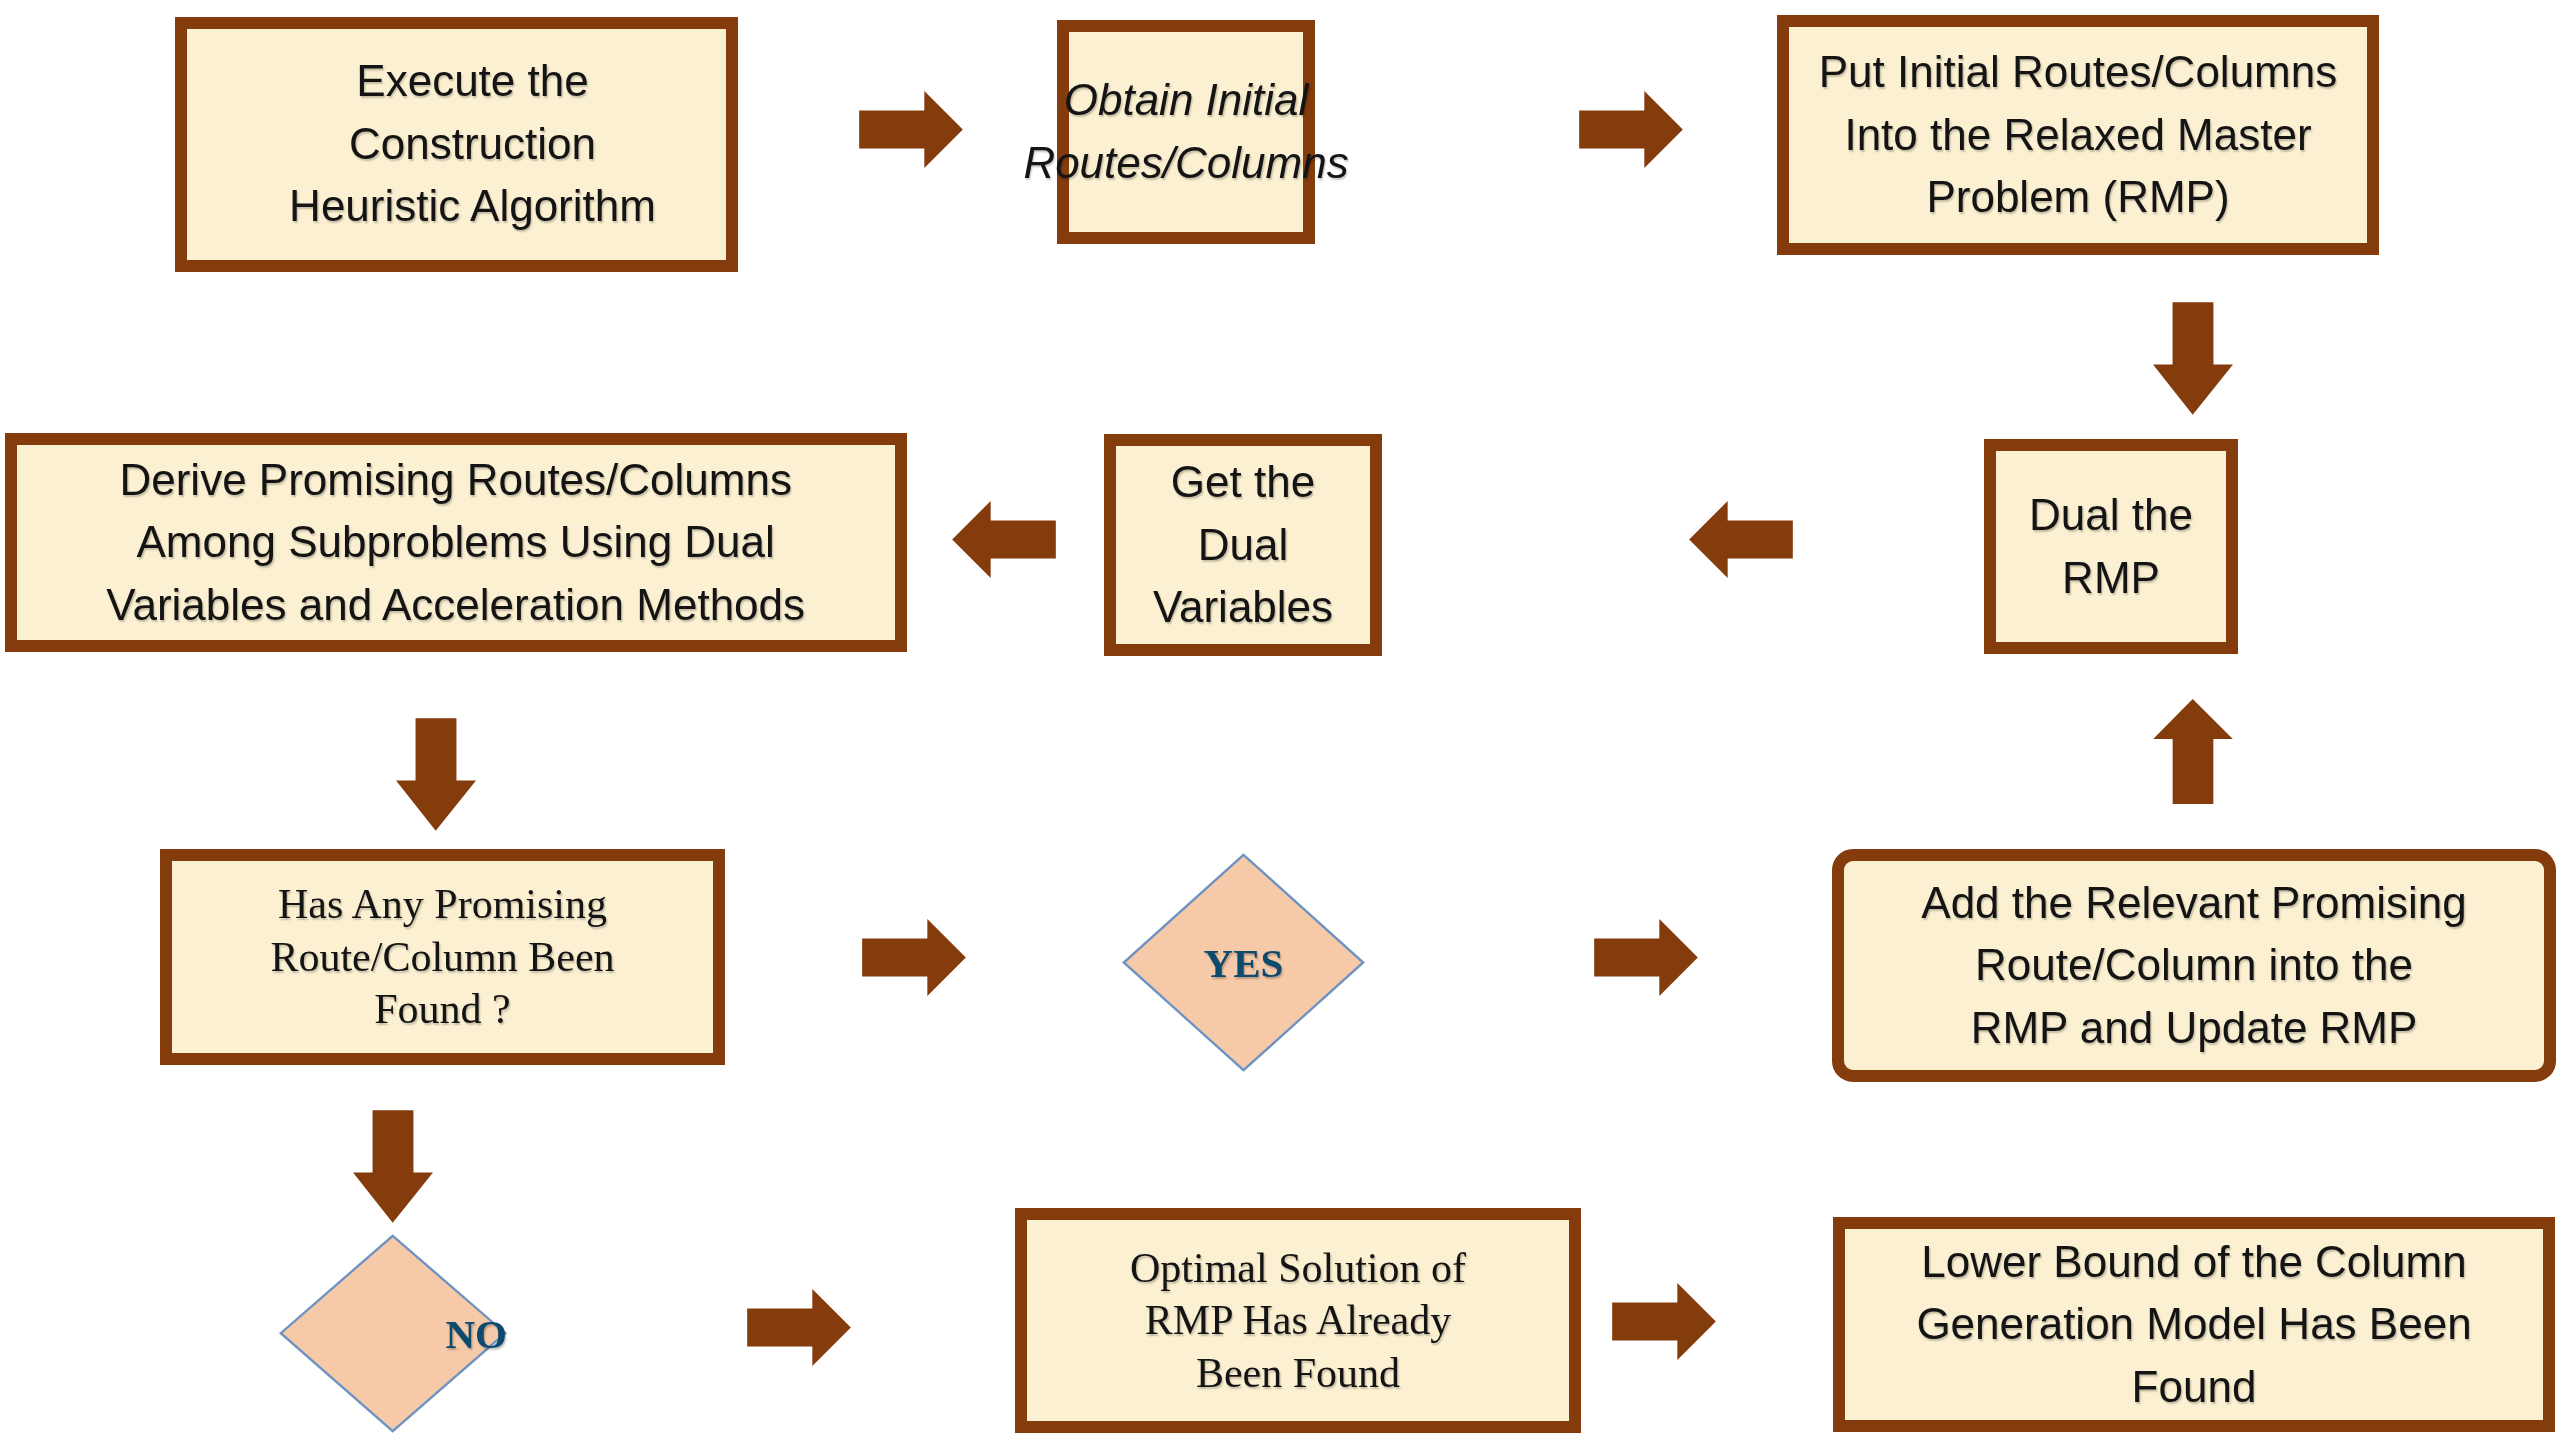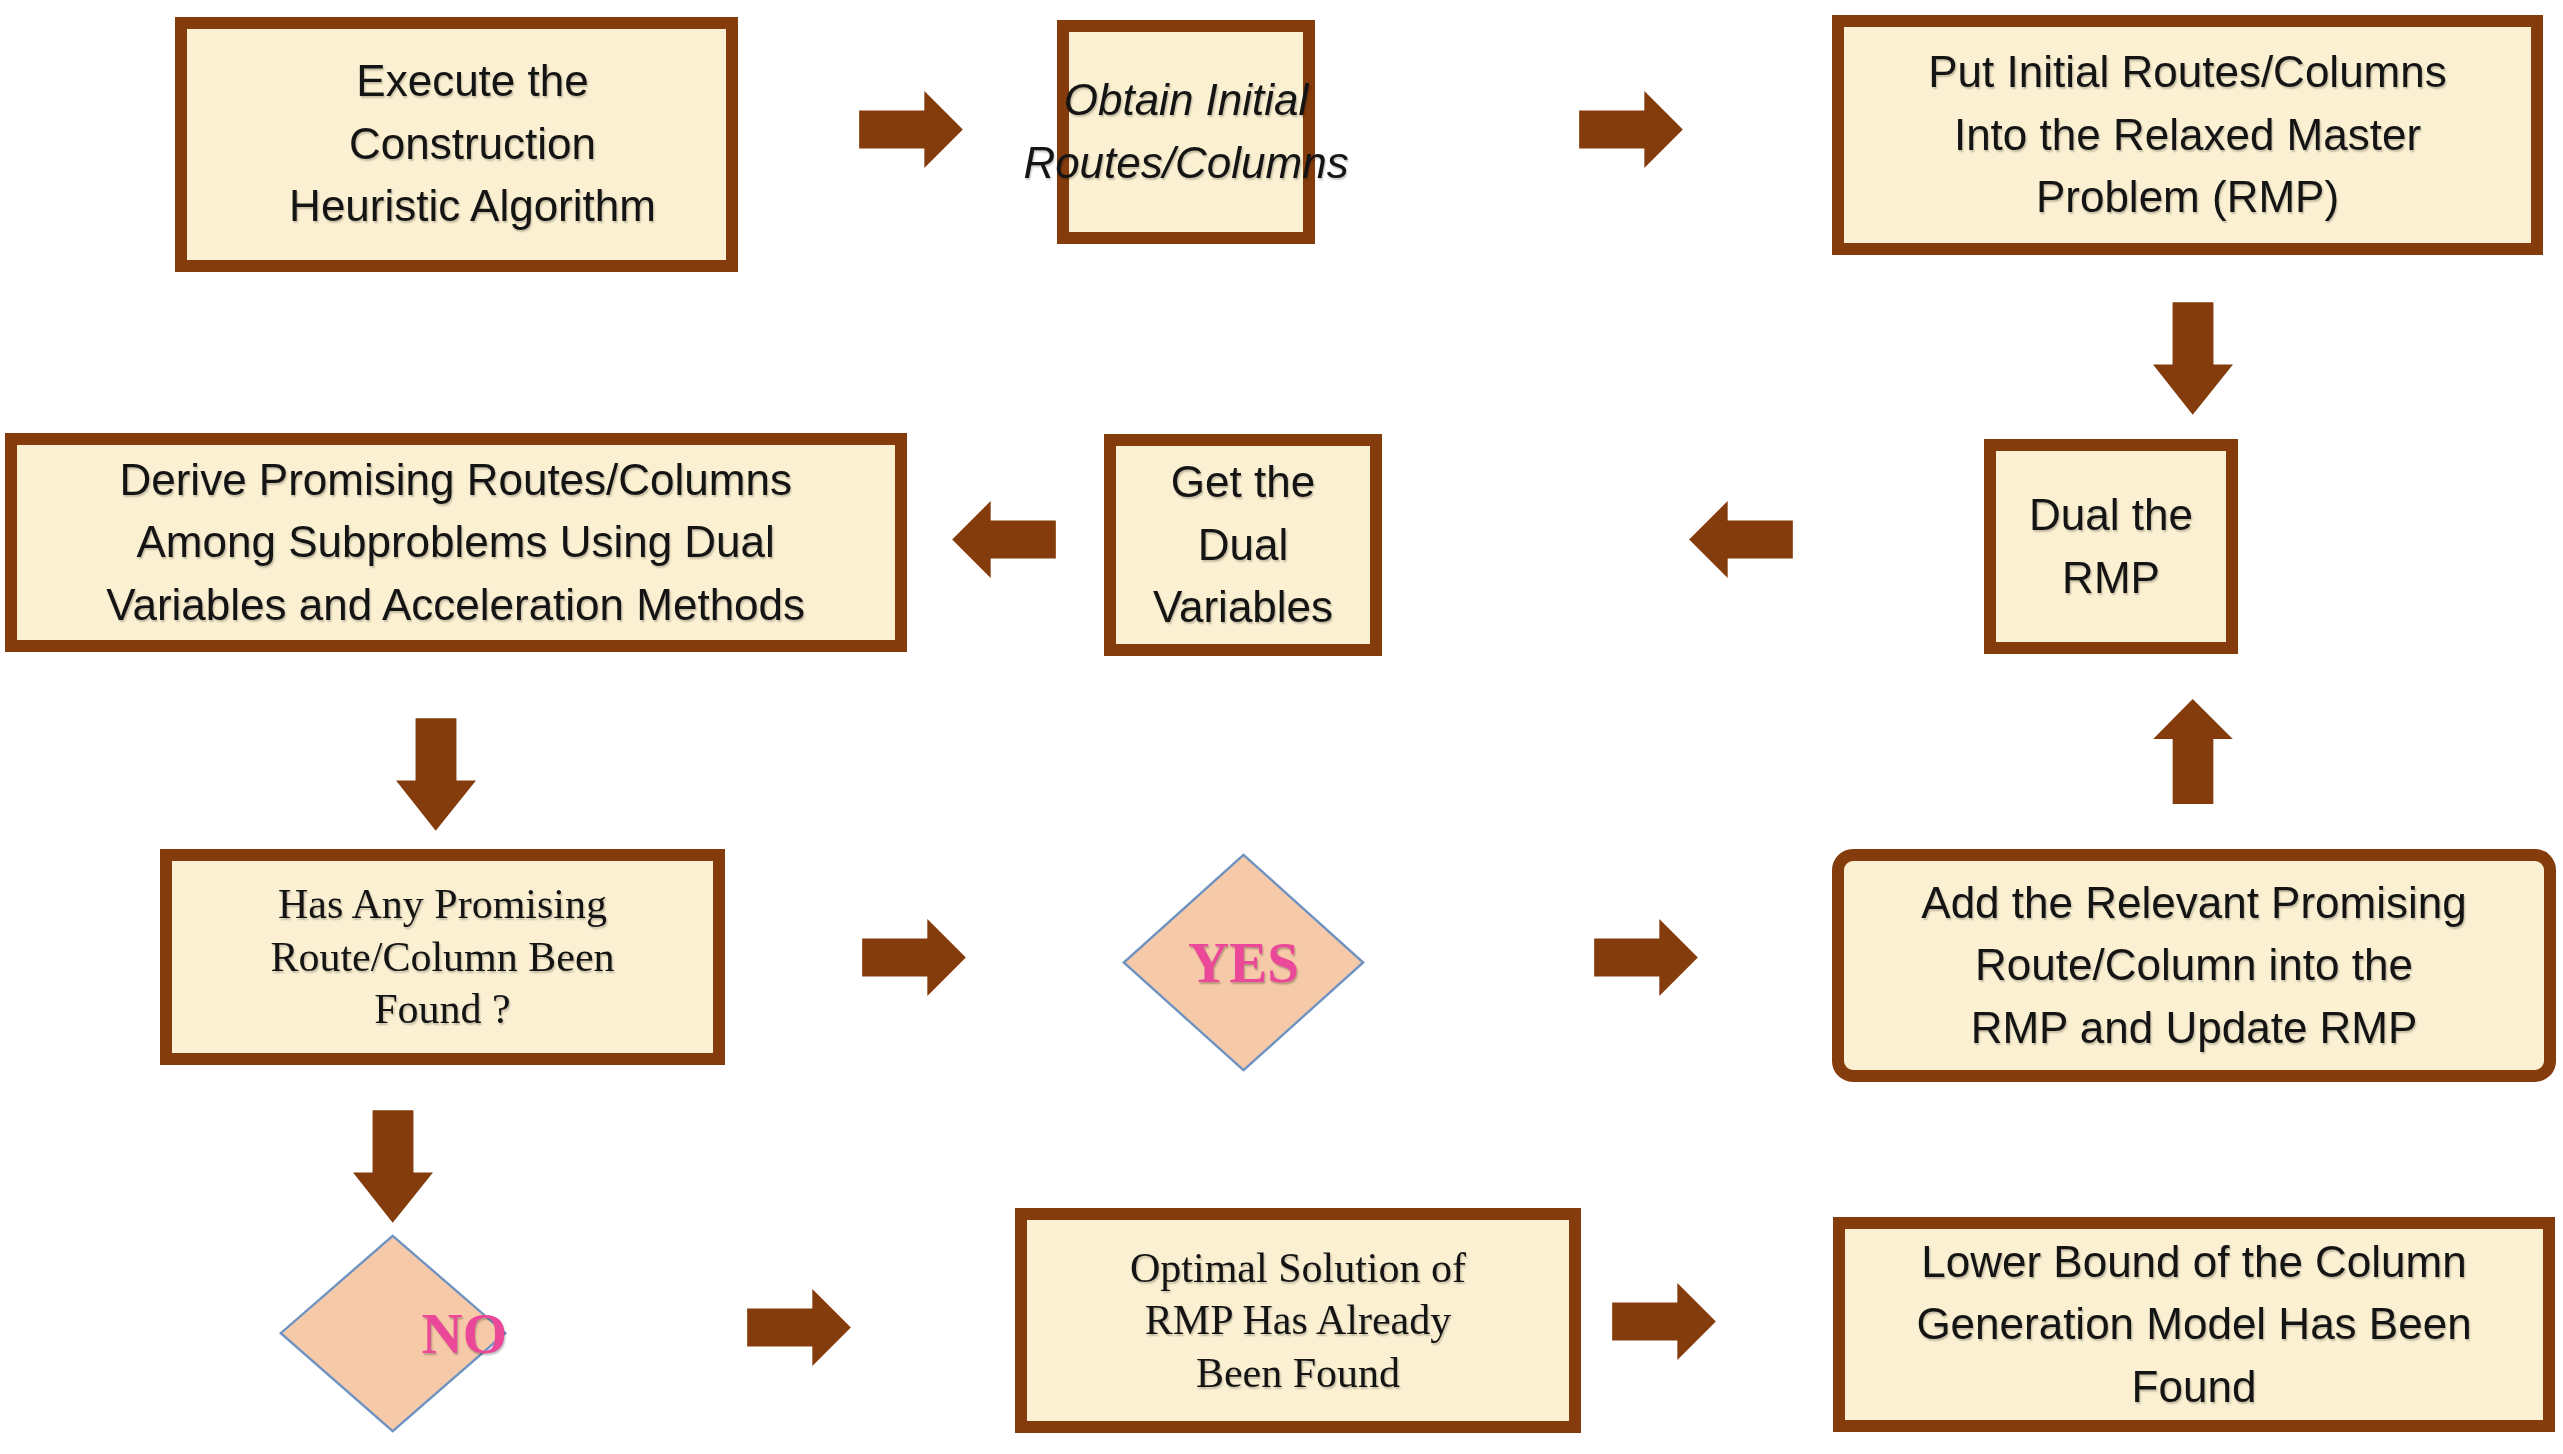--- a/index.html
+++ b/index.html
@@ -22,21 +22,21 @@
   }
   .node.serif .label {
     font-family:"Liberation Serif", serif;
     font-size:42px; line-height:1.25;
   }
   .diamond { position:absolute; display:flex; align-items:center; justify-content:center; }
   .diamond svg { position:absolute; left:0; top:0; width:100%; height:100%; }
   .diamond .label {
     position:relative; z-index:2;
     font-family:"Liberation Serif", serif; font-weight:bold;
-    font-size:57px; color:#ec4899;
+    font-size:41px; color:#0c4a6e;
     text-shadow:1.2px 1.8px 1.8px rgba(0,0,0,0.25);
   }
   .arrow { position:absolute; }
   .arrow svg { display:block; width:100%; height:100%; }
   .arrow polygon, .diamond polygon { shape-rendering:geometricPrecision; }
 </style>
 </head>
 <body>
 
 <div class="canvas">
@@ -45,21 +45,21 @@
     <div class="label">Execute the
 Construction
 Heuristic Algorithm</div>
   </div>
 
   <div class="node" style="left:1057px; top:19.6px; width:258px; height:224px;font-style:italic;">
     <div class="label">Obtain Initial
 Routes/Columns</div>
   </div>
 
-  <div class="node" style="left:1832px; top:15px; width:711px; height:240px;">
+  <div class="node" style="left:1777px; top:15px; width:602px; height:240px;">
     <div class="label">Put Initial Routes/Columns
 Into the Relaxed Master
 Problem (RMP)</div>
   </div>
 
   <div class="node" style="left:4.7px; top:433px; width:902px; height:219px;">
     <div class="label">Derive Promising Routes/Columns
 Among Subproblems Using Dual
 Variables and Acceleration Methods</div>
   </div>

